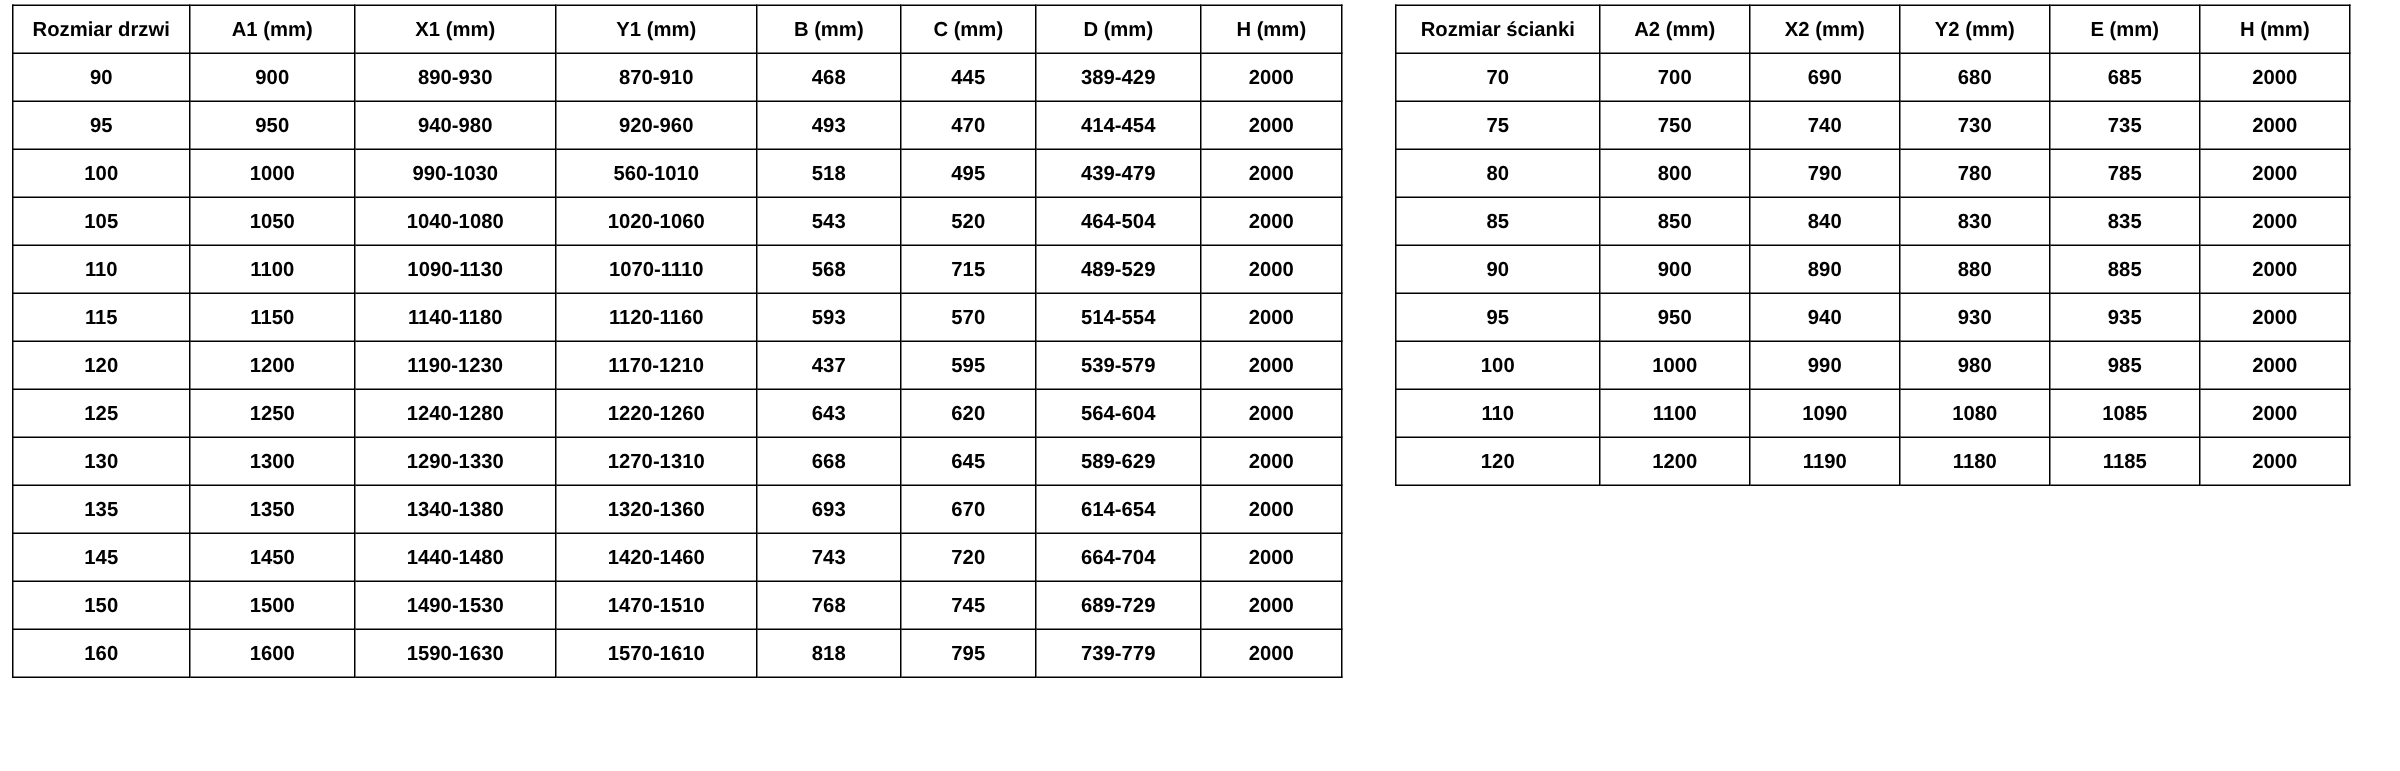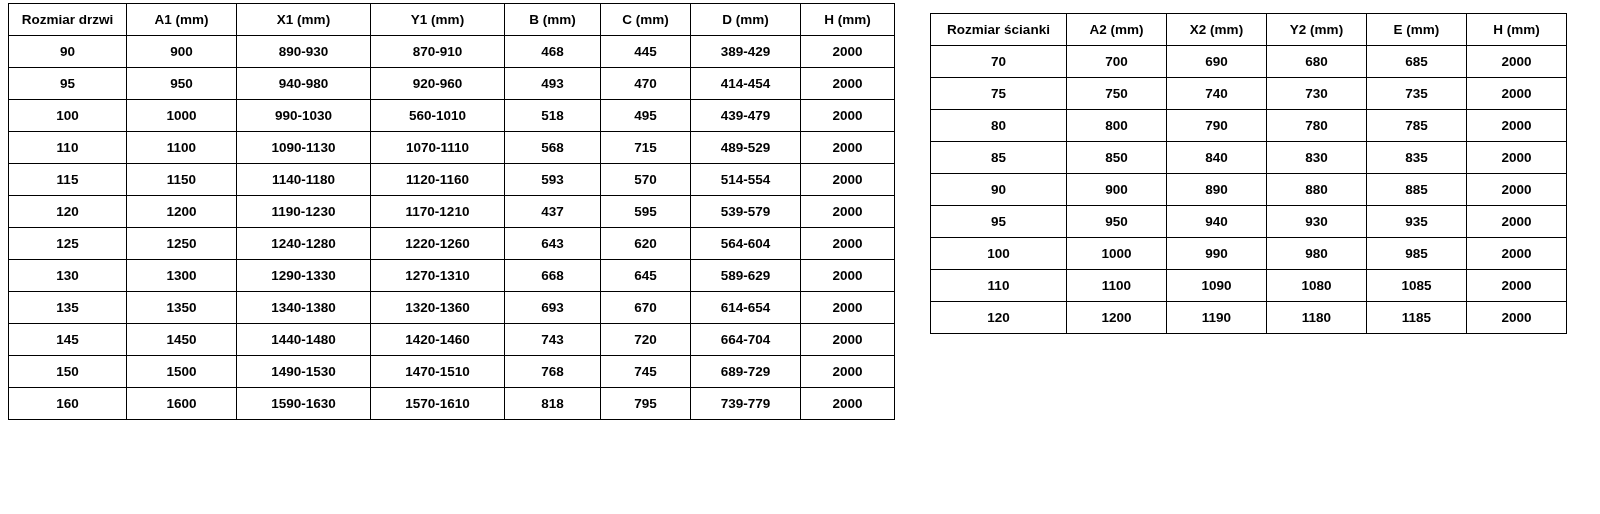--- a/index.html
+++ b/index.html
@@ -56,21 +56,21 @@
   #doors-table col.c3 { width: 134px; }
   #doors-table col.c4 { width: 96px; }
   #doors-table col.c5 { width: 90px; }
   #doors-table col.c6 { width: 110px; }
   #doors-table col.c7 { width: 94px; }
 
   
   #walls-table {
     position: absolute;
     left: 930px;
-    top: 13px;
+    top: 3px;
     width: 636px;
   }
   #walls-table col.c0 { width: 136px; }
   #walls-table col.c1 { width: 100px; }
   #walls-table col.c2 { width: 100px; }
   #walls-table col.c3 { width: 100px; }
   #walls-table col.c4 { width: 100px; }
   #walls-table col.c5 { width: 100px; }
 </style>
 </head>
@@ -126,20 +126,30 @@
           <td>100</td>
           <td>1000</td>
           <td>990-1030</td>
           <td>560-1010</td>
           <td>518</td>
           <td>495</td>
           <td>439-479</td>
           <td>2000</td>
         </tr>
         <tr>
+          <td>105</td>
+          <td>1050</td>
+          <td>1040-1080</td>
+          <td>1020-1060</td>
+          <td>543</td>
+          <td>520</td>
+          <td>464-504</td>
+          <td>2000</td>
+        </tr>
+        <tr>
           <td>110</td>
           <td>1100</td>
           <td>1090-1130</td>
           <td>1070-1110</td>
           <td>568</td>
           <td>715</td>
           <td>489-529</td>
           <td>2000</td>
         </tr>
         <tr>

